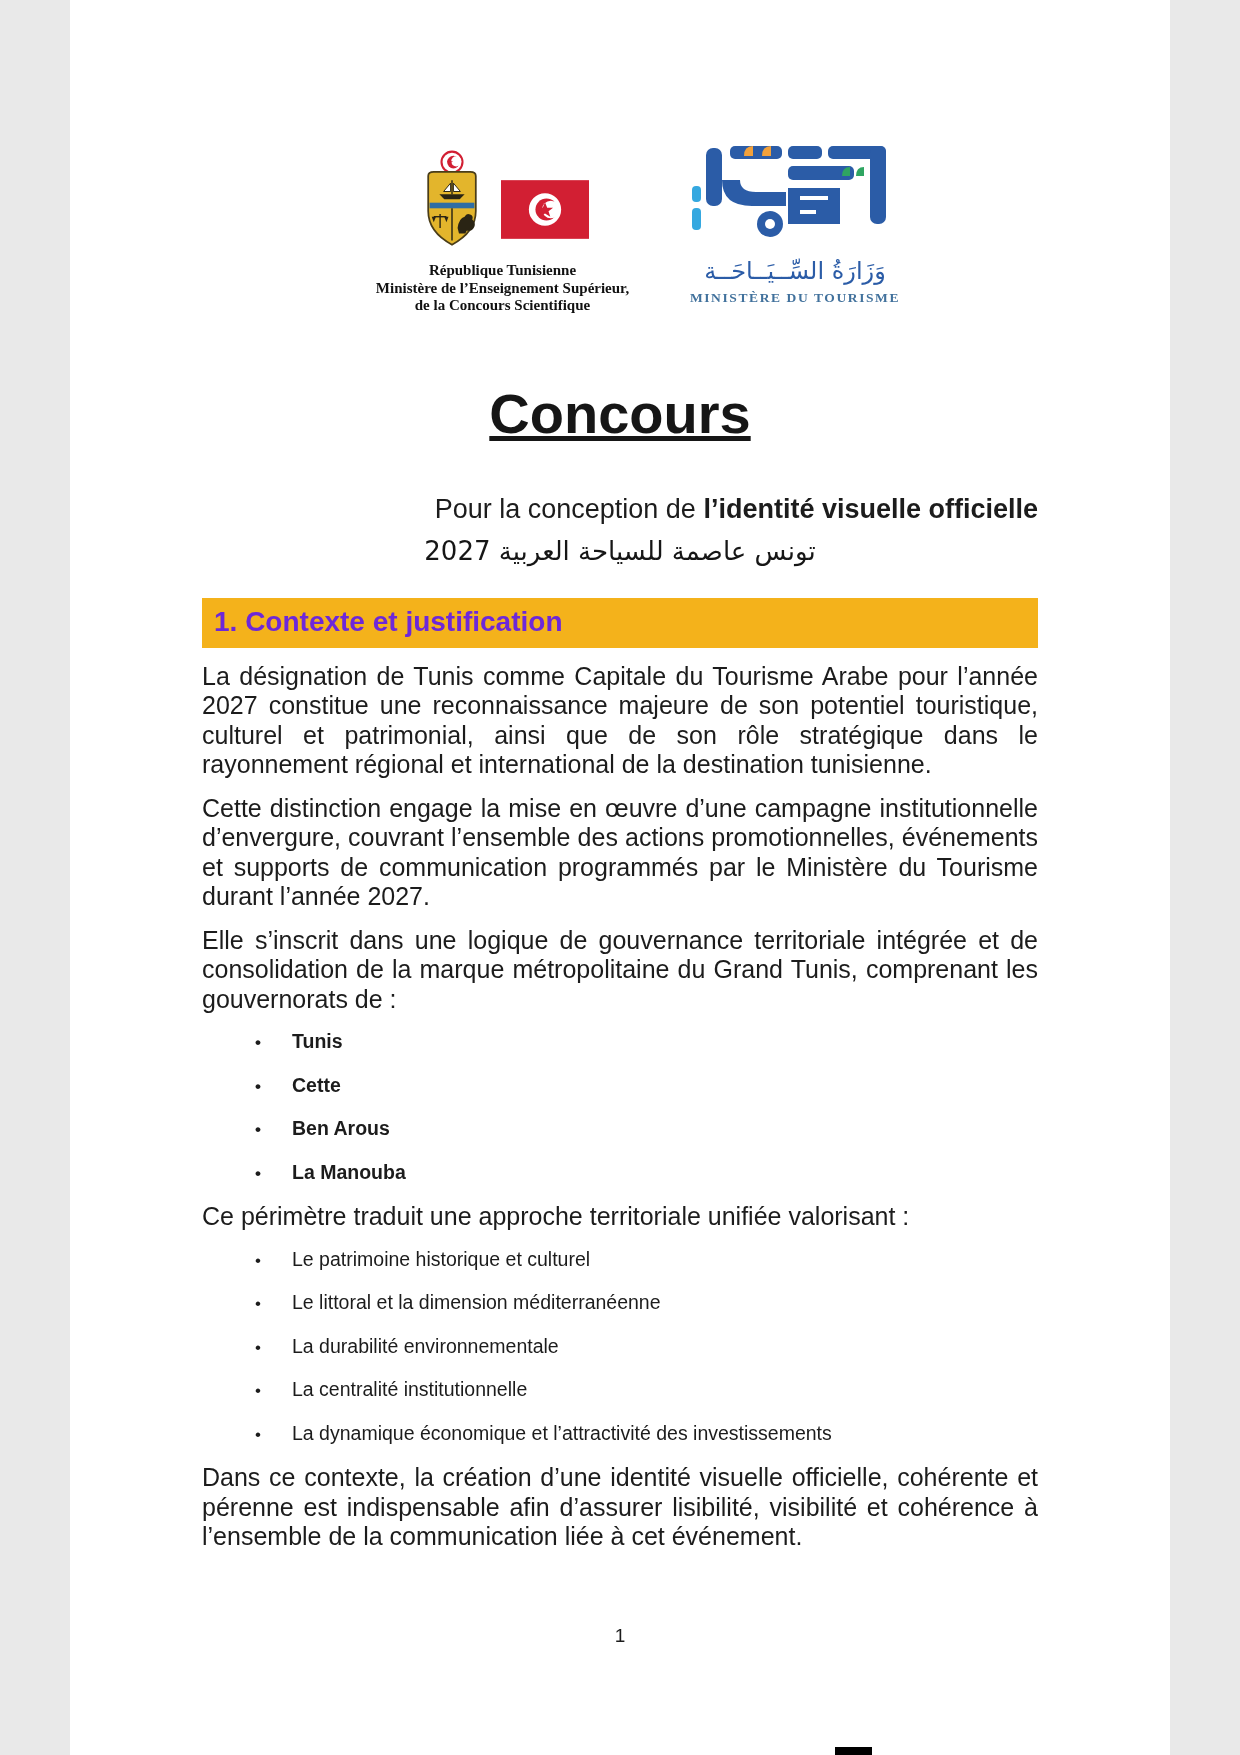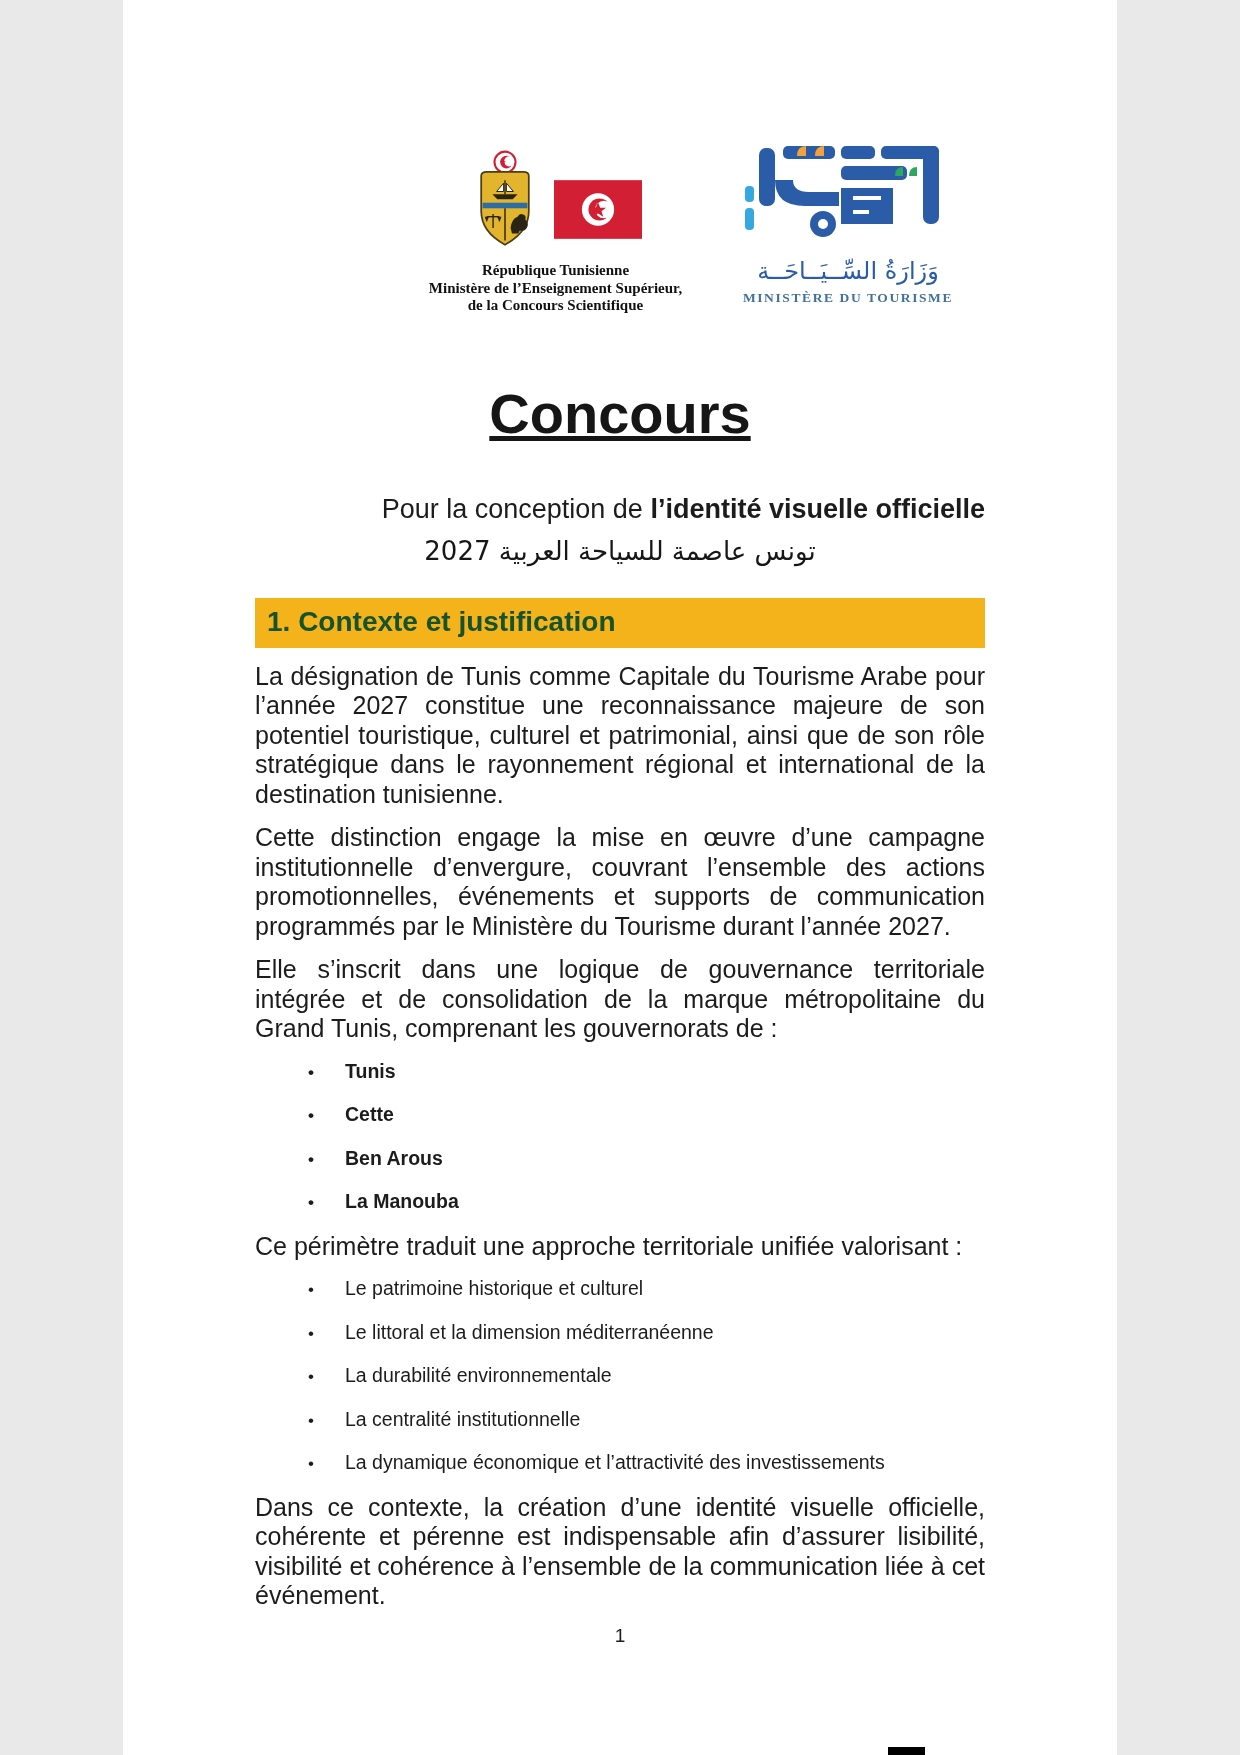--- a/index.html
+++ b/index.html
@@ -1,18 +1,18 @@
 <!DOCTYPE html>
 <html lang="fr"><head>
 <meta charset="utf-8">
 <style>
   html,body{margin:0;padding:0;background:#e9e9e9;}
   .page{
     position:relative;
-    width:994px;height:1755px;
+    width:1100px;height:1755px;
     margin:0 auto;
     background:#ffffff;
     font-family:"Liberation Sans", sans-serif;
     color:#1c1c1c;
     overflow:hidden;
   }
   .content{padding:0 132px;}
 
   
   .gov-logo{position:absolute;left:300px;top:146px;width:265px;text-align:center;}
@@ -49,21 +49,21 @@
     margin:8px 0 0 0;text-align:center;
     font-family:"DejaVu Sans", sans-serif;
     font-size:26px;color:#161616;
   }
 
   
   .section-heading{
     margin-top:32px;
     background:#f4b21b;
     padding:8px 12px 10px 12px;
-    font-size:28px;font-weight:700;color:#14532d;
+    font-size:28px;font-weight:700;color:#6d28d9;
   }
   p.body{
     margin:14px 0 0 0;
     font-size:25px;line-height:29.5px;
     text-align:justify;
   }
   ul.bullets{list-style:none;margin:13px 0 0 0;padding:0;}
   ul.bullets li{
     display:flex;align-items:baseline;
     padding-left:53px;margin-top:13px;

